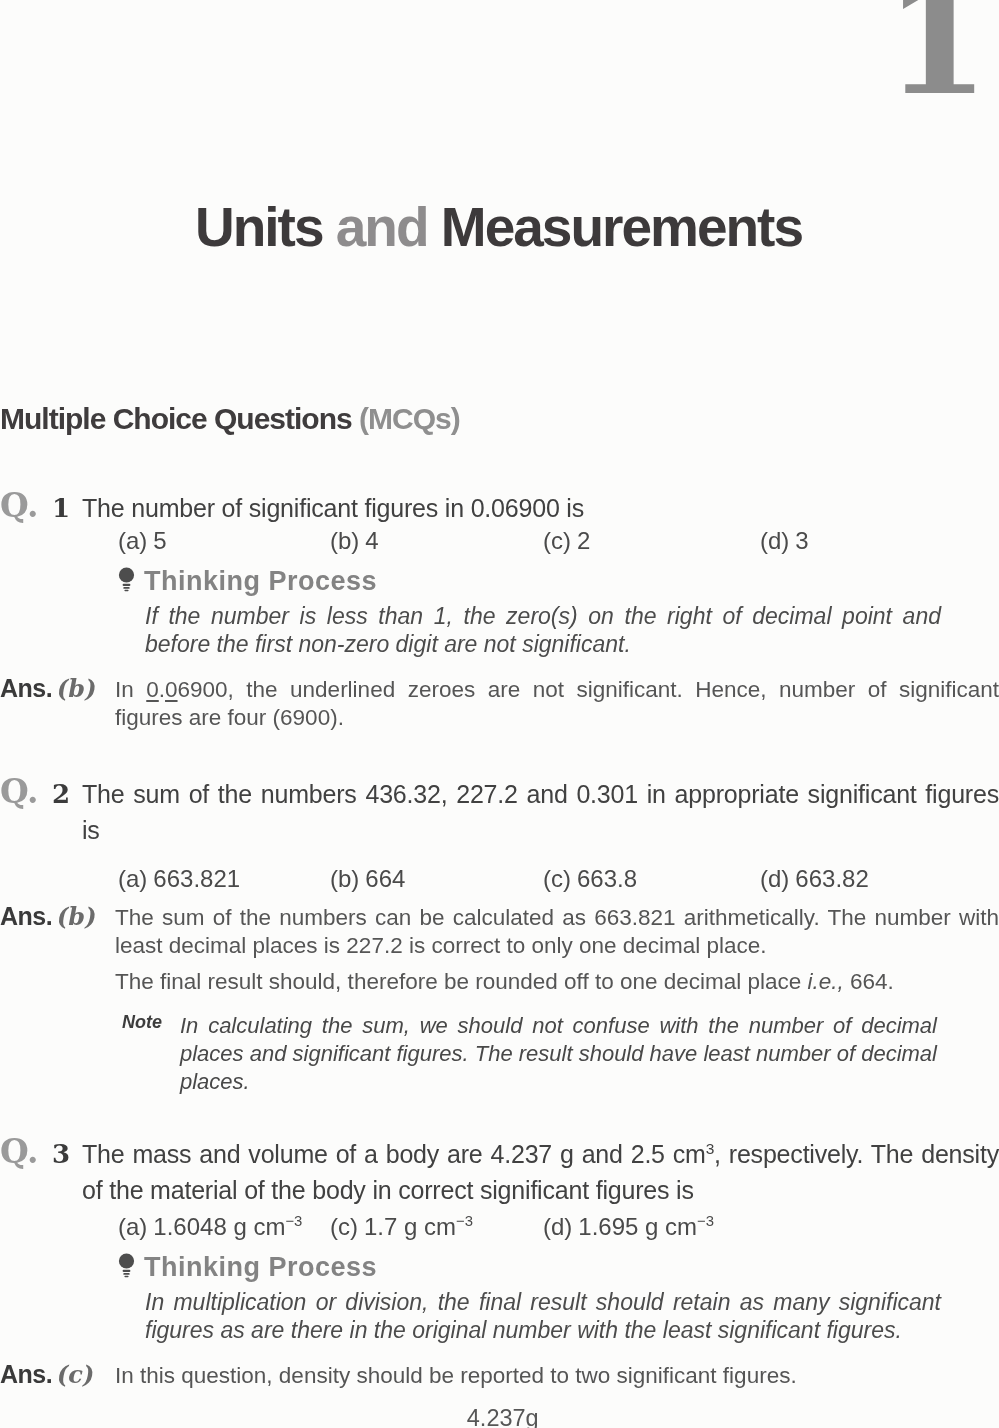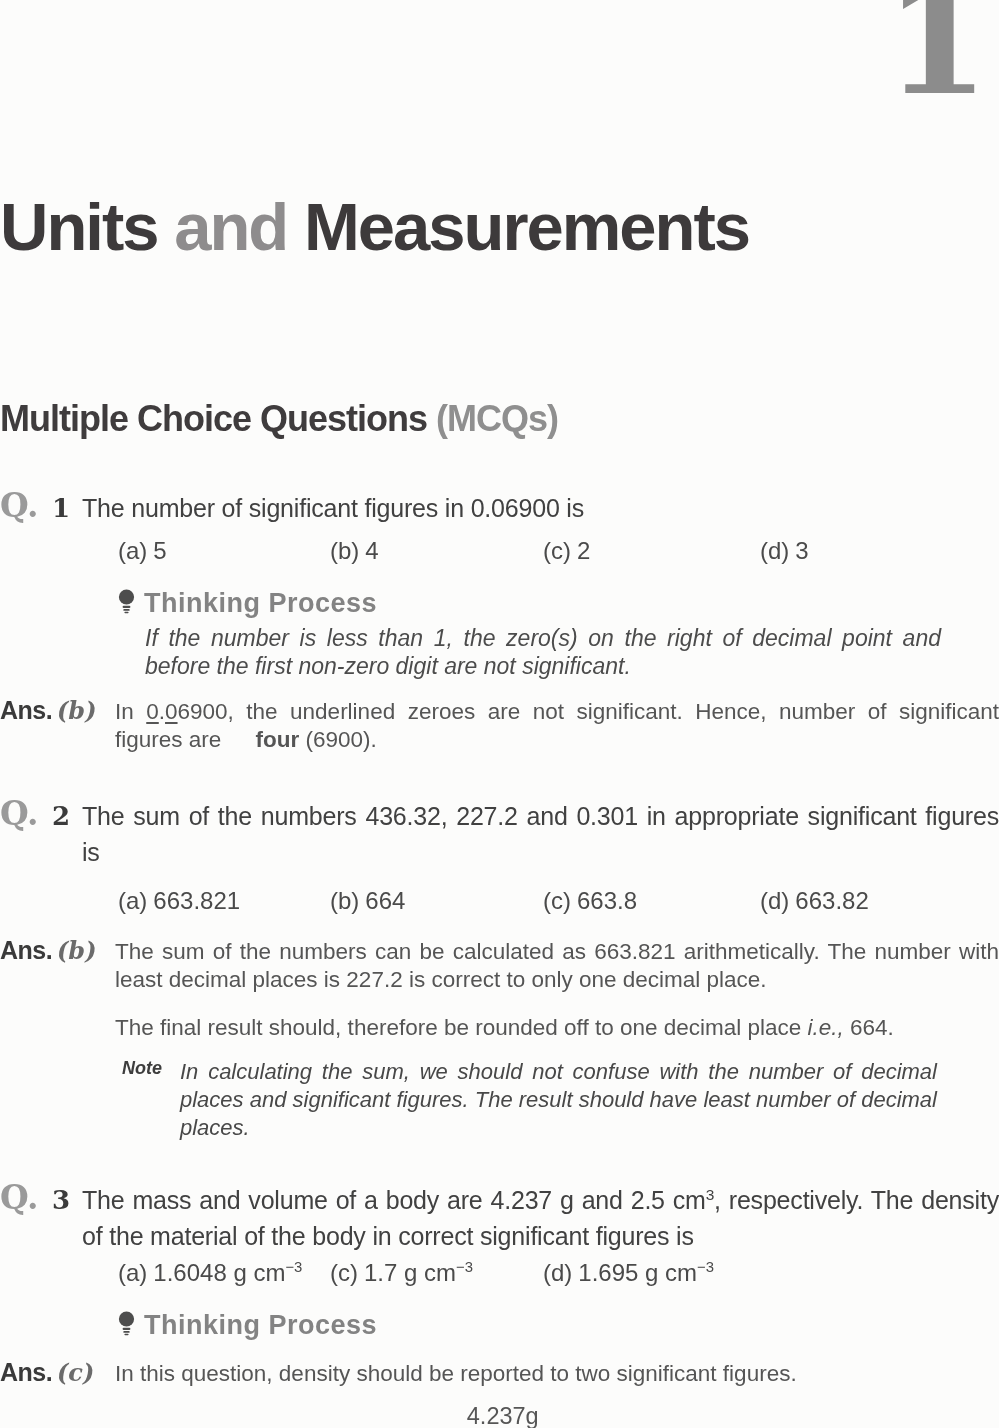--- a/index.html
+++ b/index.html
@@ -14,30 +14,30 @@
   
   .chapter-num{
     position:absolute;top:-30px;right:10px;
     font-family:"DejaVu Serif",serif;
     font-weight:bold;font-size:150px;line-height:140px;
     color:#8c8c8c;
   }
   
   .title{
     position:absolute;top:186px;left:0;right:2px;
-    text-align:left;
-    font-weight:bold;font-size:67px;line-height:82px;
+    text-align:center;
+    font-weight:bold;font-size:55px;line-height:82px;
     letter-spacing:-2px;color:#3d3a3b;
     white-space:nowrap;
   }
   .title .gray{color:#8e8c8d;}
   
   .content{position:absolute;top:398px;left:0;right:0;}
   .heading{
-    font-size:36px;font-weight:bold;letter-spacing:-1px;
+    font-size:30px;font-weight:bold;letter-spacing:-1px;
     color:#3f3c3d;line-height:42px;
   }
   .heading .gray{color:#8f8f8f;}
   
   .q-row{display:flex;align-items:baseline;}
   .q-badge{
     flex:none;width:52px;
     font-family:"DejaVu Serif",serif;font-weight:bold;
     font-size:33px;color:#9a9a9a;
   }
@@ -80,36 +80,36 @@
   .ans-cont{margin-left:115px;font-size:22.5px;line-height:28px;color:#555555;}
   
   .note{
     margin-left:122px;margin-right:62px;
     display:grid;grid-template-columns:58px 1fr;
   }
   .note-label{font-style:italic;font-weight:bold;font-size:18px;color:#3d3d3d;}
   .note-text{font-style:italic;font-size:22px;line-height:28px;color:#484848;text-align:justify;}
   
   .u{text-decoration:underline;text-underline-offset:3px;}
-  .b{font-weight:bold;margin-left:28px;}
+  .b{font-weight:normal;}
   .i{font-style:italic;}
   sup{font-size:0.62em;line-height:0;}
   
   .formula{
     display:flex;justify-content:center;align-items:center;gap:10px;
     font-size:23.5px;color:#565656;
   }
   .frac{display:inline-flex;flex-direction:column;align-items:center;line-height:1.1;}
   .frac-num{padding:0 5px 12px;}
   .frac-den{border-top:2px solid #5e5e5e;padding:4px 5px 0;}
   
   .bulb{flex:none;display:inline-block;}
   
   .mt46{margin-top:46px;}.mt40{margin-top:40px;}.mt36{margin-top:36px;}
-  .mt16{margin-top:16px;}.mt10{margin-top:10px;}.mt8{margin-top:20px;}
+  .mt16{margin-top:16px;}.mt10{}.mt8{margin-top:8px;}
   .mt6{margin-top:16px;}.mt4{margin-top:4px;}
 </style>
 </head>
 <body>
 
 <div class="page">
 
   <div class="chapter-num">1</div>
 
   <div class="title"><span>Units</span> <span class="gray">and</span> <span>Measurements</span></div>
@@ -195,20 +195,21 @@
         <span class="bulb">
           <svg width="17" height="25" viewBox="0 0 17 25" aria-hidden="true">
             <circle cx="8.5" cy="8" r="7.6" fill="#4d4d4d"></circle>
             <rect x="4.6" y="16.8" width="7.8" height="2.1" rx="1" fill="#4d4d4d"></rect>
             <rect x="5.3" y="20" width="6.4" height="1.8" rx="0.9" fill="#4d4d4d"></rect>
             <rect x="6.4" y="22.7" width="4.2" height="1.6" rx="0.8" fill="#4d4d4d"></rect>
           </svg>
         </span>
         <span class="think-label">Thinking Process</span>
       </div>
+      <div class="think-text">In multiplication or division, the final result should retain as many significant figures as are there in the original number with the least significant figures.</div>
     </div>
 
     <div class="ans-grid mt16">
       <span class="ans-label">Ans.</span>
       <span class="ans-letter">(c)</span>
       <span class="ans-text">In this question, density should be reported to two significant figures.</span>
     </div>
 
     <div class="formula mt6">
       <span>Density =</span>

